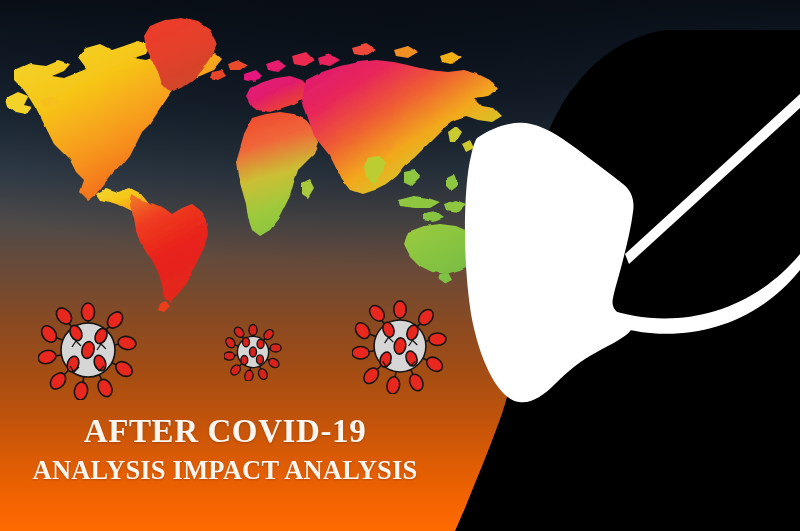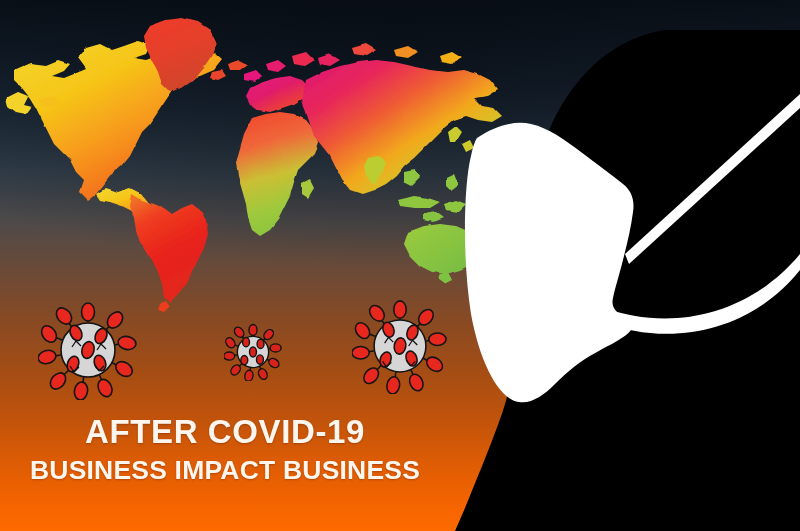--- a/index.html
+++ b/index.html
@@ -1,20 +1,20 @@
 <!DOCTYPE html>
 <html><head>
 <meta charset="utf-8">
 <style>
   html,body{margin:0;padding:0;background:#000;}
   #poster{
     position:relative;
     width:800px;height:531px;
     overflow:hidden;
-    font-family:Liberation Sans, sans-serif;
+    font-family:Liberation Serif, serif;
   }
   
   .bg{
     position:absolute;inset:0;
     background:linear-gradient(to bottom,
       #0a1018 0%,
       #101b27 8%,
       #1d2b3a 20%,
       #33404c 32%,
       #4f4a49 42%,
@@ -359,16 +359,16 @@
            C52,370 42,358 34,342
            C26,326 20,306 16,284
            C12,258 10,230 10,200
            C10,170 12,142 16,126
            C18,116 20,111 22,108 Z"></path>
     </svg>
   </div>
 
   <div class="headline">
     <span class="title">AFTER COVID-19</span>
-    <span class="subtitle">BUSINESS IMPACT BUSINESS</span>
+    <span class="subtitle">ANALYSIS IMPACT ANALYSIS</span>
   </div>
 
 </div>
 
 </body></html>

